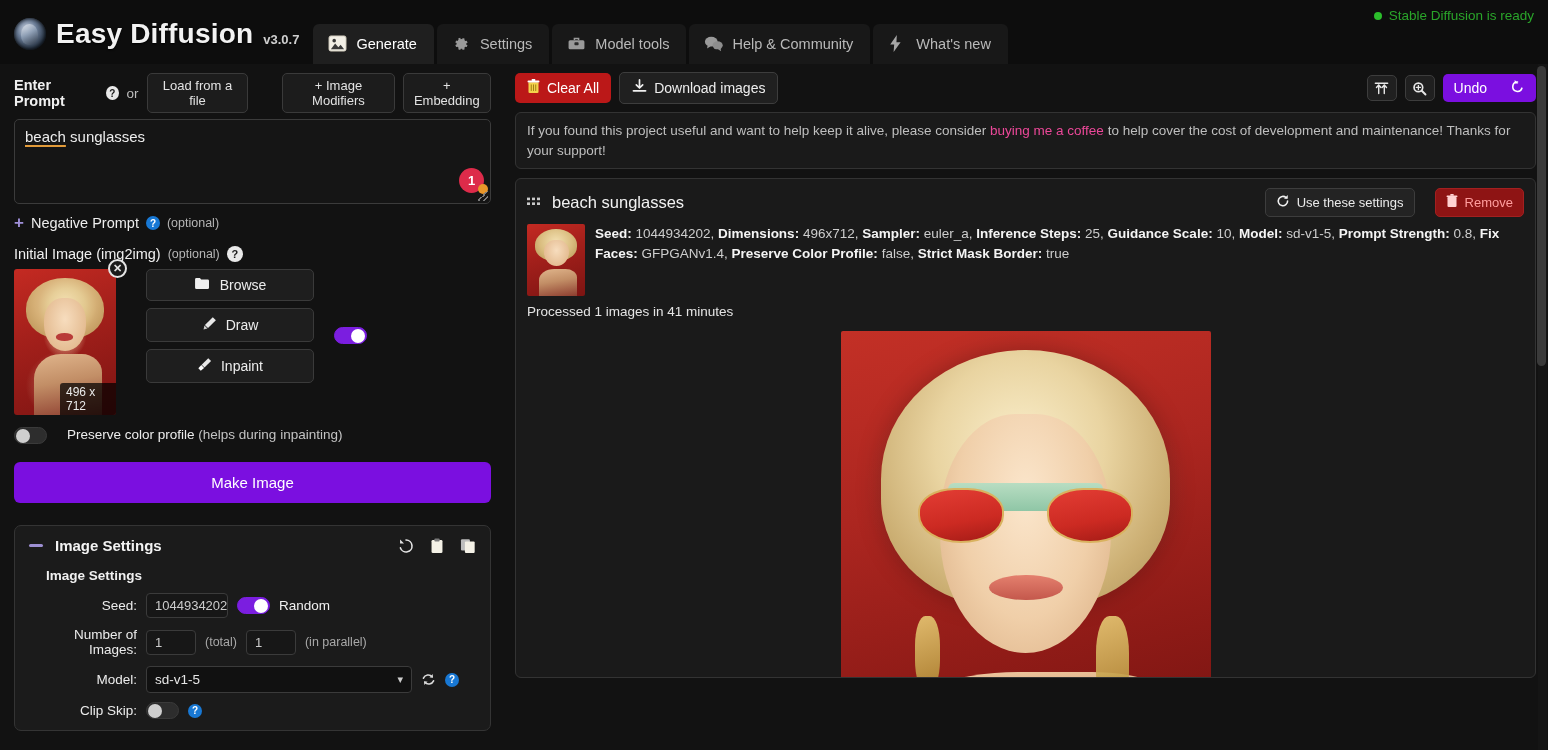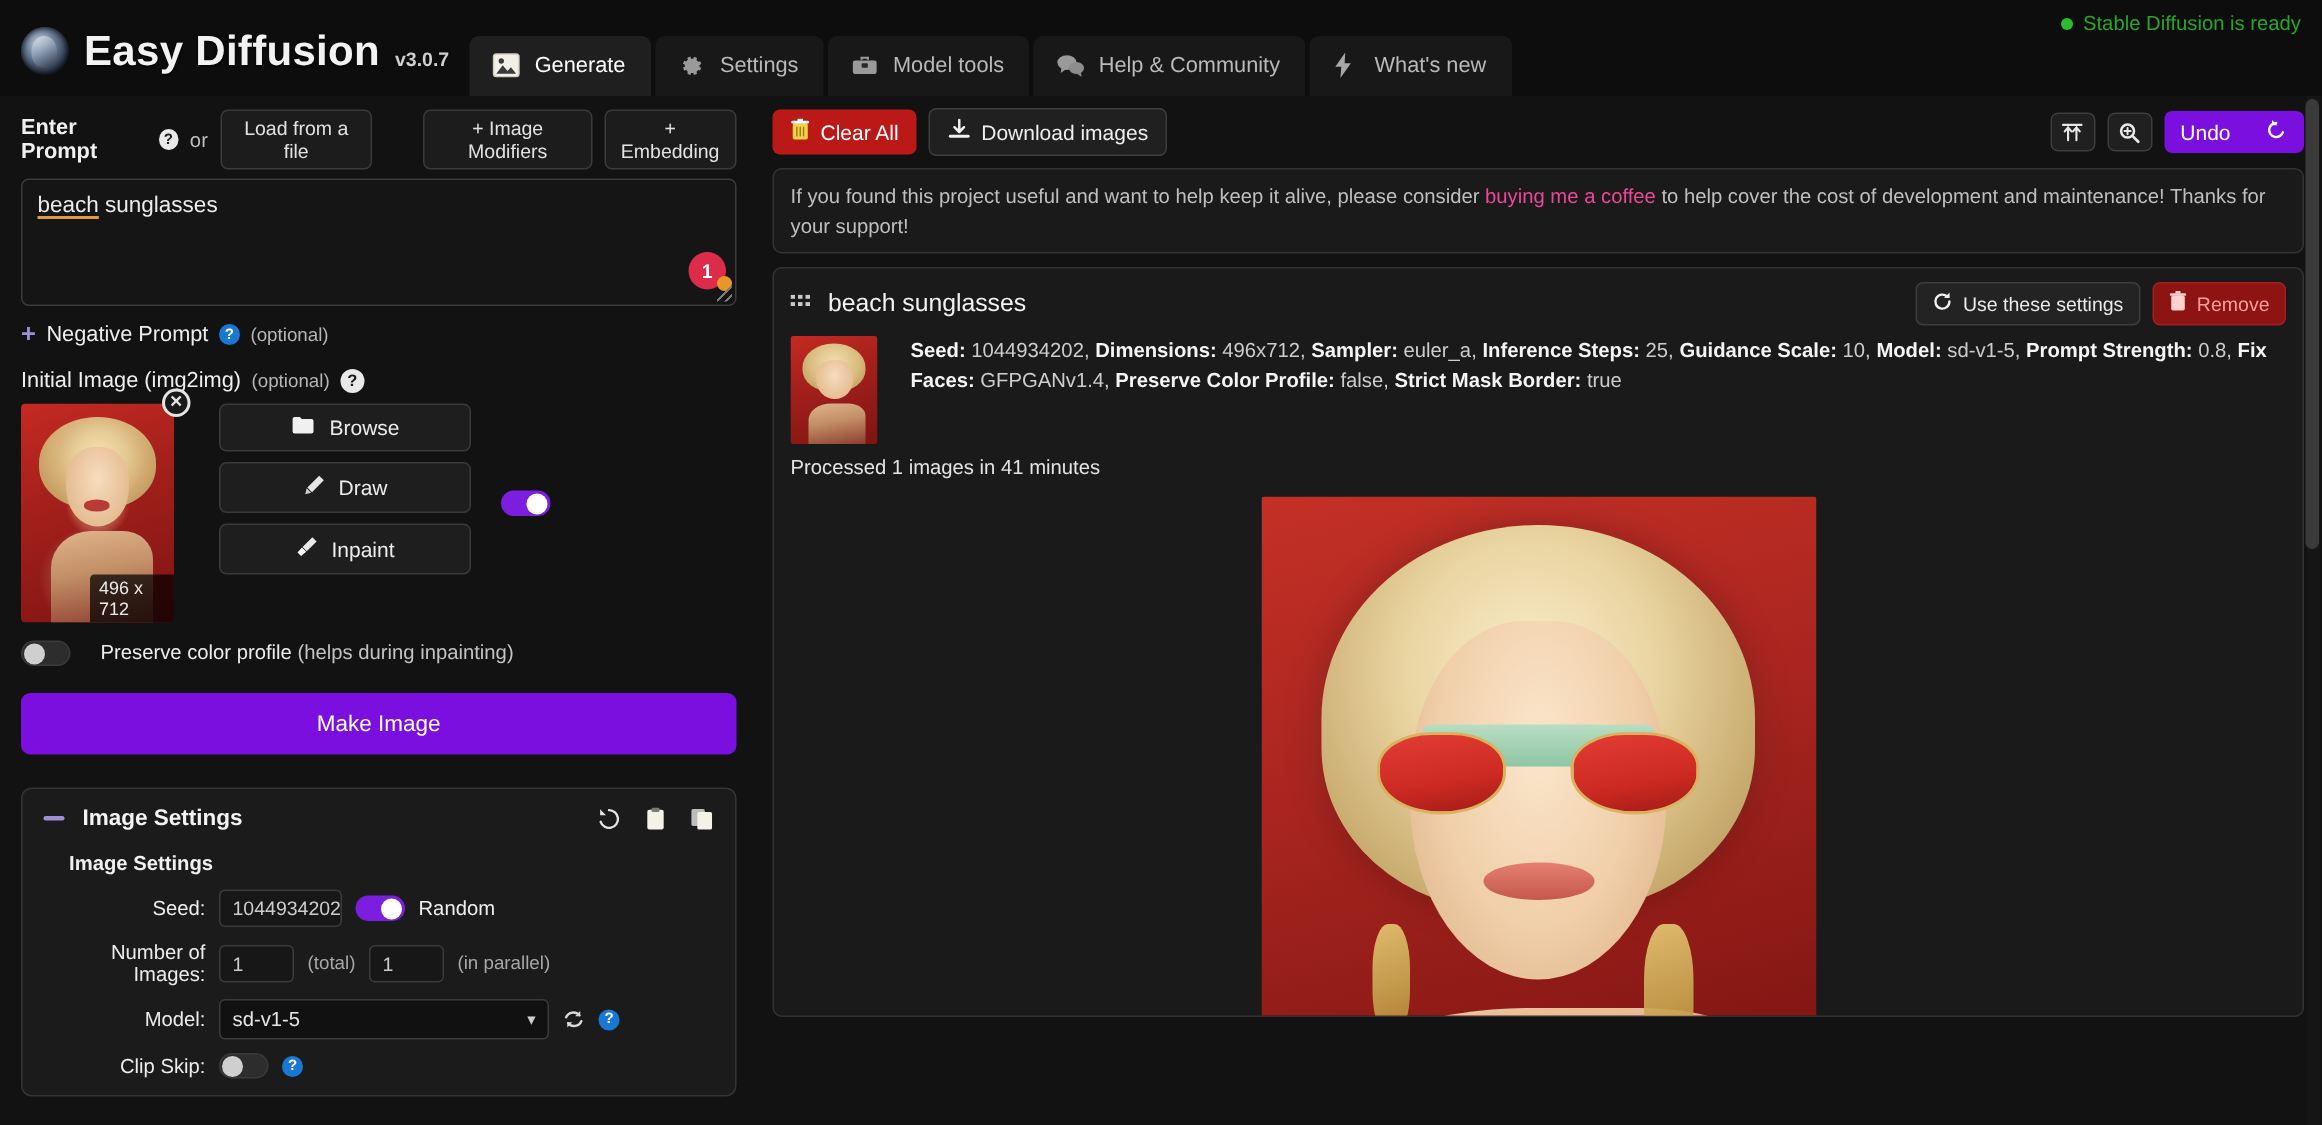--- a/index.html
+++ b/index.html
@@ -174,21 +174,21 @@
   #settings-icons { display: flex; gap: 16px; align-items: center; }
   #settings-sub { font-size: 13.5px; font-weight: bold; color: #f0f0f0; margin: 14px 0 10px 17px; }
   .field-row { display: flex; align-items: center; gap: 9px; margin-bottom: 9px; }
   .field-label { width: 108px; text-align: right; font-size: 13.5px; color: #ececec; flex: 0 0 108px; }
   .text-input {
     background: #171717; border: 1px solid #3b3b3b; border-radius: 4px; color: #cccccc;
     font-size: 13px; padding: 4px 8px; font-family: "Liberation Sans", sans-serif;
   }
   .small-note { font-size: 12.5px; color: #a8a8a8; }
   #model-select {
-    width: 220px; background: #111111; border: 1px solid #3b3b3b; border-radius: 4px;
+    width: 266px; background: #111111; border: 1px solid #3b3b3b; border-radius: 4px;
     color: #e6e6e6; font-size: 13.5px; padding: 5px 8px; position: relative;
     display: flex; align-items: center; cursor: pointer; text-align: center;
   }
   #model-select .chev { margin-left: auto; font-size: 11px; color: #cfcfcf; }
   .icon-btn { cursor: pointer; display: inline-flex; }
 
   
   #right-toolbar { display: flex; align-items: center; gap: 8px; position: relative; }
   #clear-all {
     background: #bb1818; border: none; border-radius: 5px; color: #ffffff;
@@ -212,30 +212,30 @@
     padding: 8px 11px; font-size: 13.5px; color: #bfbfbf; line-height: 1.45;
   }
   #notice a { color: #ec4899; cursor: pointer; }
   #result-card {
     margin-top: 9px; background: #1a1a1a; border: 1px solid #333333; border-radius: 6px;
     padding: 9px 11px 0 11px; height: 500px; overflow: hidden; position: relative;
   }
   #result-head { display: flex; align-items: center; gap: 11px; }
   #grid-icon-wrap { cursor: grab; }
   #result-prompt { font-size: 16.5px; color: #f2f2f2; }
-  #result-actions { margin-left: auto; display: flex; gap: 8px; }
+  #result-actions { margin-left: auto; display: flex; gap: 20px; }
   #use-settings {
     background: #232323; border: 1px solid #3d3d3d; border-radius: 5px; color: #eaeaea;
     font-size: 13px; padding: 5px 10px; cursor: pointer; display: flex; align-items: center; gap: 7px;
   }
   #remove-btn {
     background: #8e1414; border: 1px solid #a32020; border-radius: 5px; color: #ff9e9e;
     font-size: 13px; padding: 5px 10px; cursor: pointer; display: flex; align-items: center; gap: 7px;
   }
-  #meta-row { display: flex; gap: 22px; margin-top: 7px; }
+  #meta-row { display: flex; gap: 10px; margin-top: 7px; }
   #meta-thumb {
     width: 58px; height: 72px; flex: 0 0 58px; border-radius: 2px; position: relative; overflow: hidden;
     background:
       radial-gradient(ellipse 40% 26% at 52% 26%, #f6e3b4 0%, #e8c98d 45%, rgba(180,40,30,0) 72%),
       linear-gradient(160deg, #c42a22 0%, #a4201b 40%, #7d1412 100%);
   }
   #meta-thumb .hair {
     position: absolute; left: 14%; top: 7%; width: 72%; height: 44%; border-radius: 50% 50% 45% 45%;
     background: radial-gradient(ellipse at 50% 40%, #f3e0b2 0%, #d9bc7e 55%, #b3914f 100%);
   }

